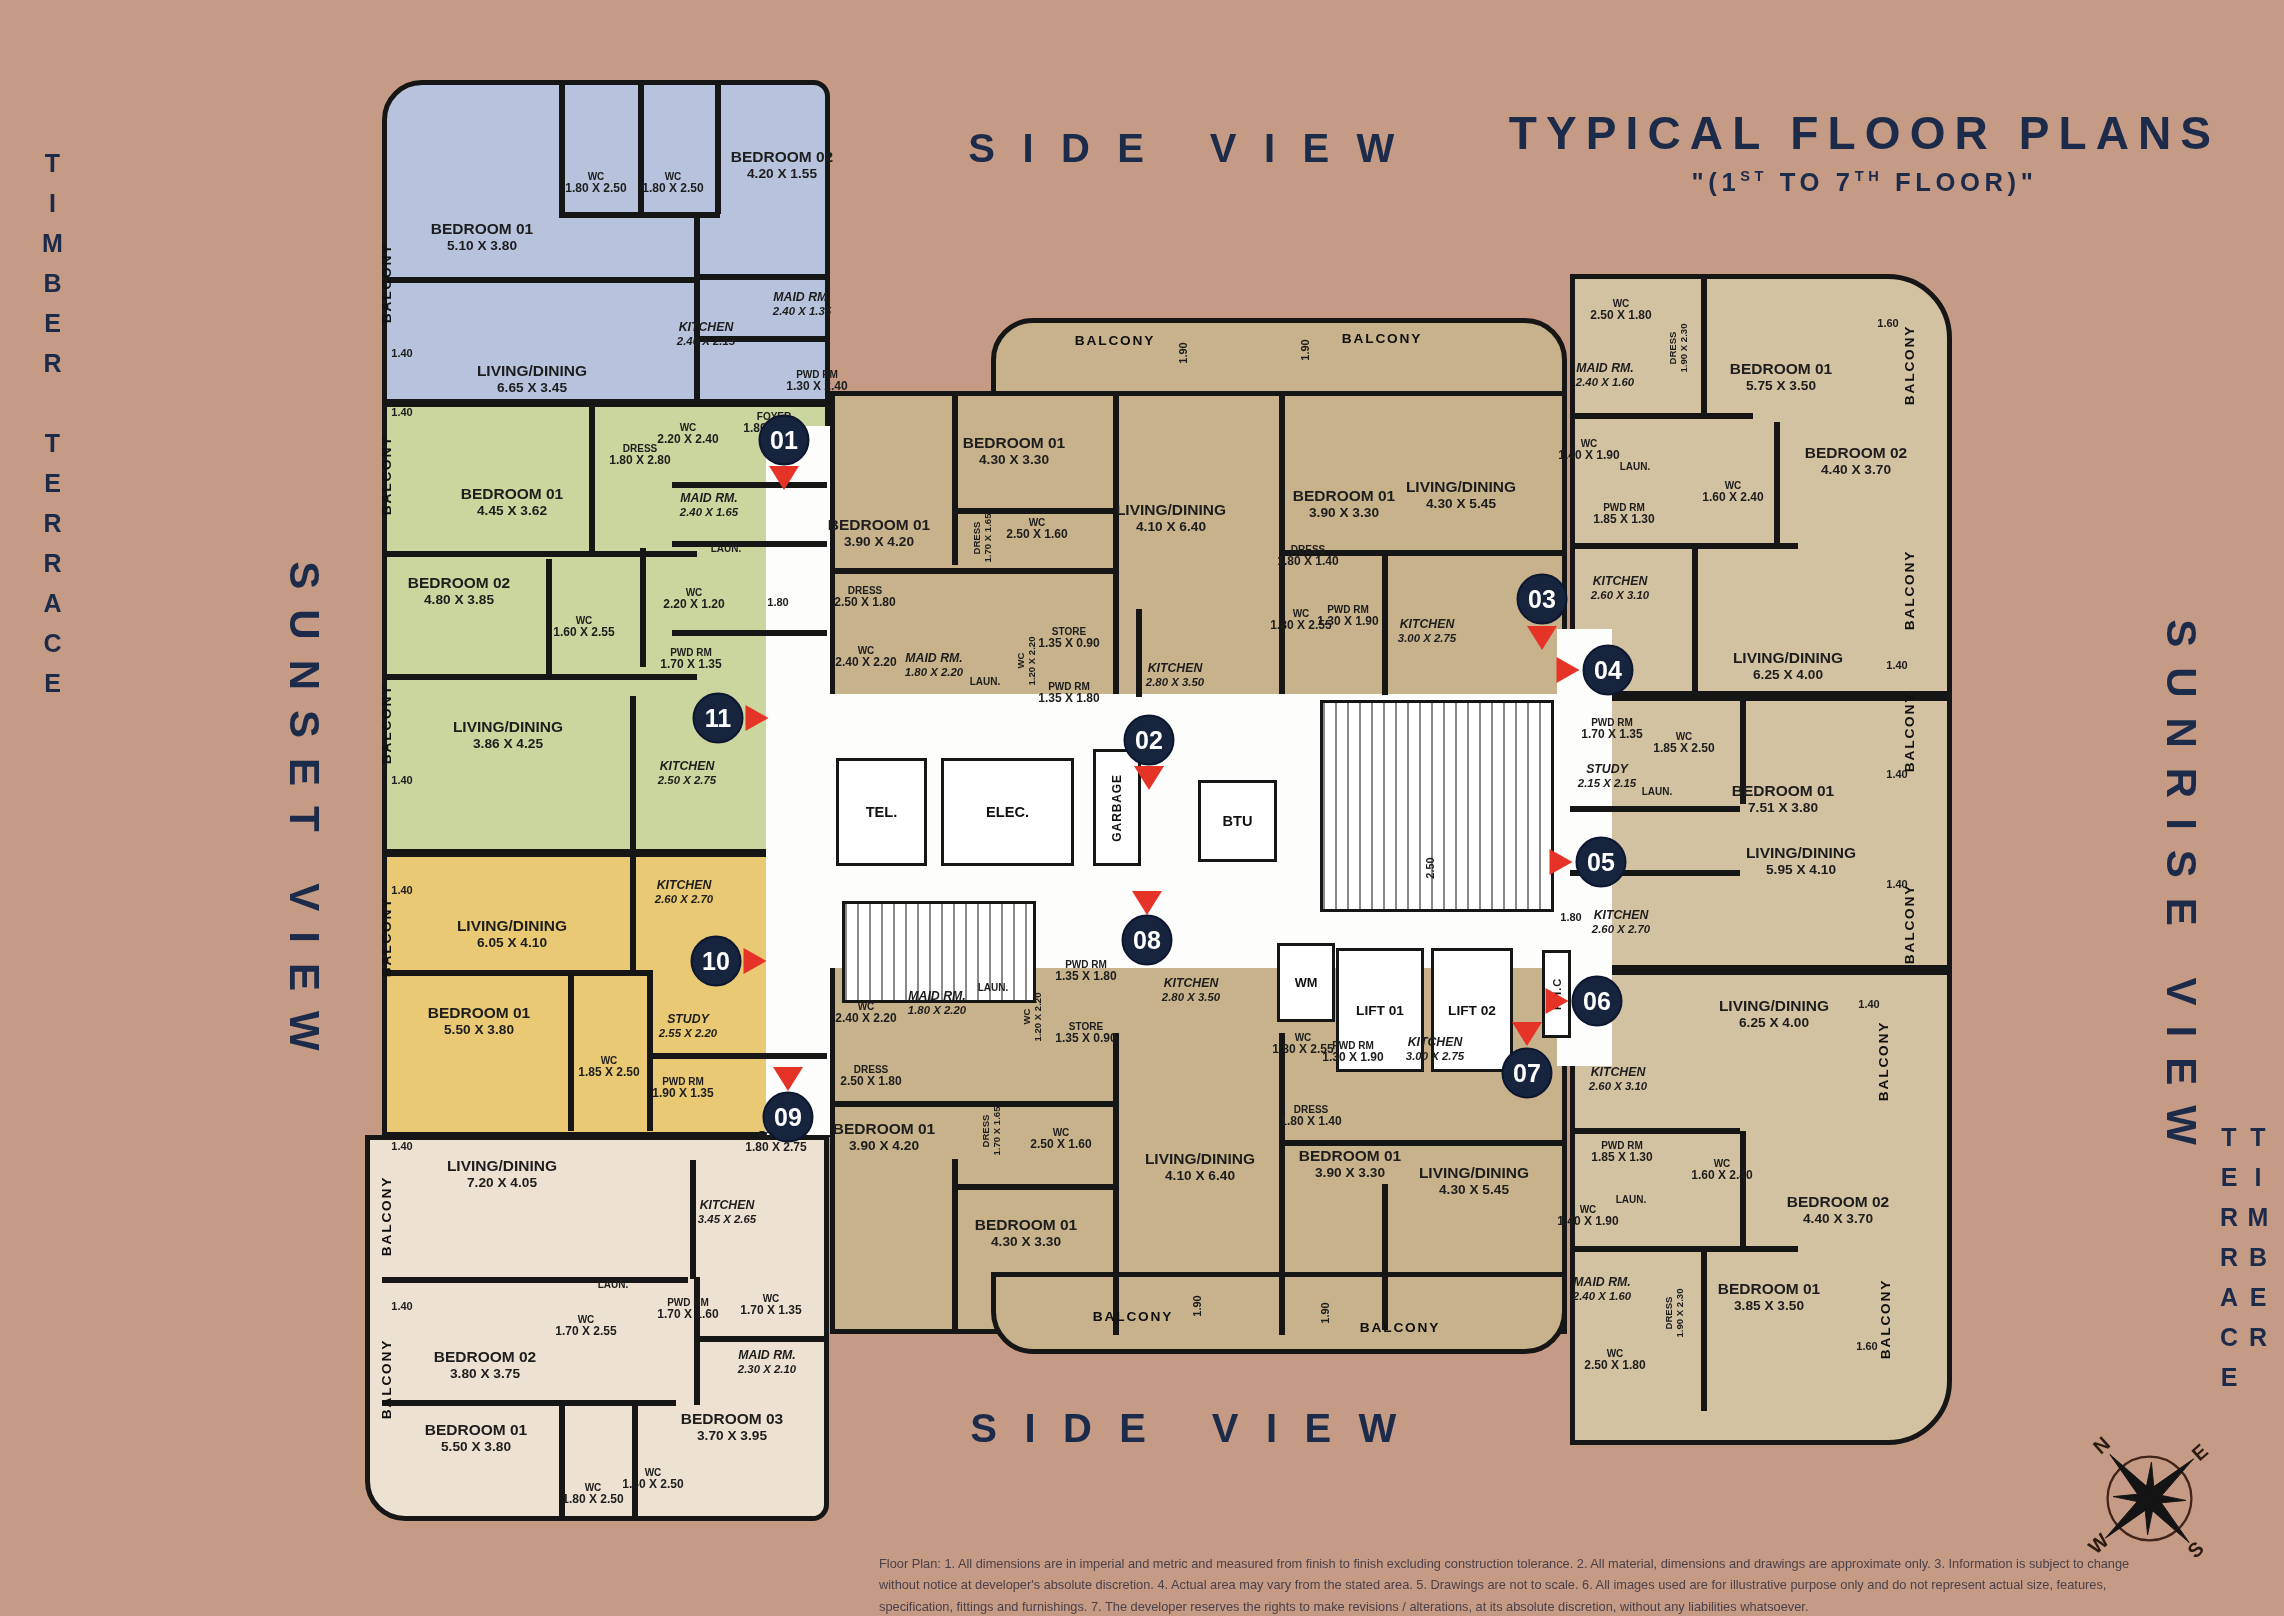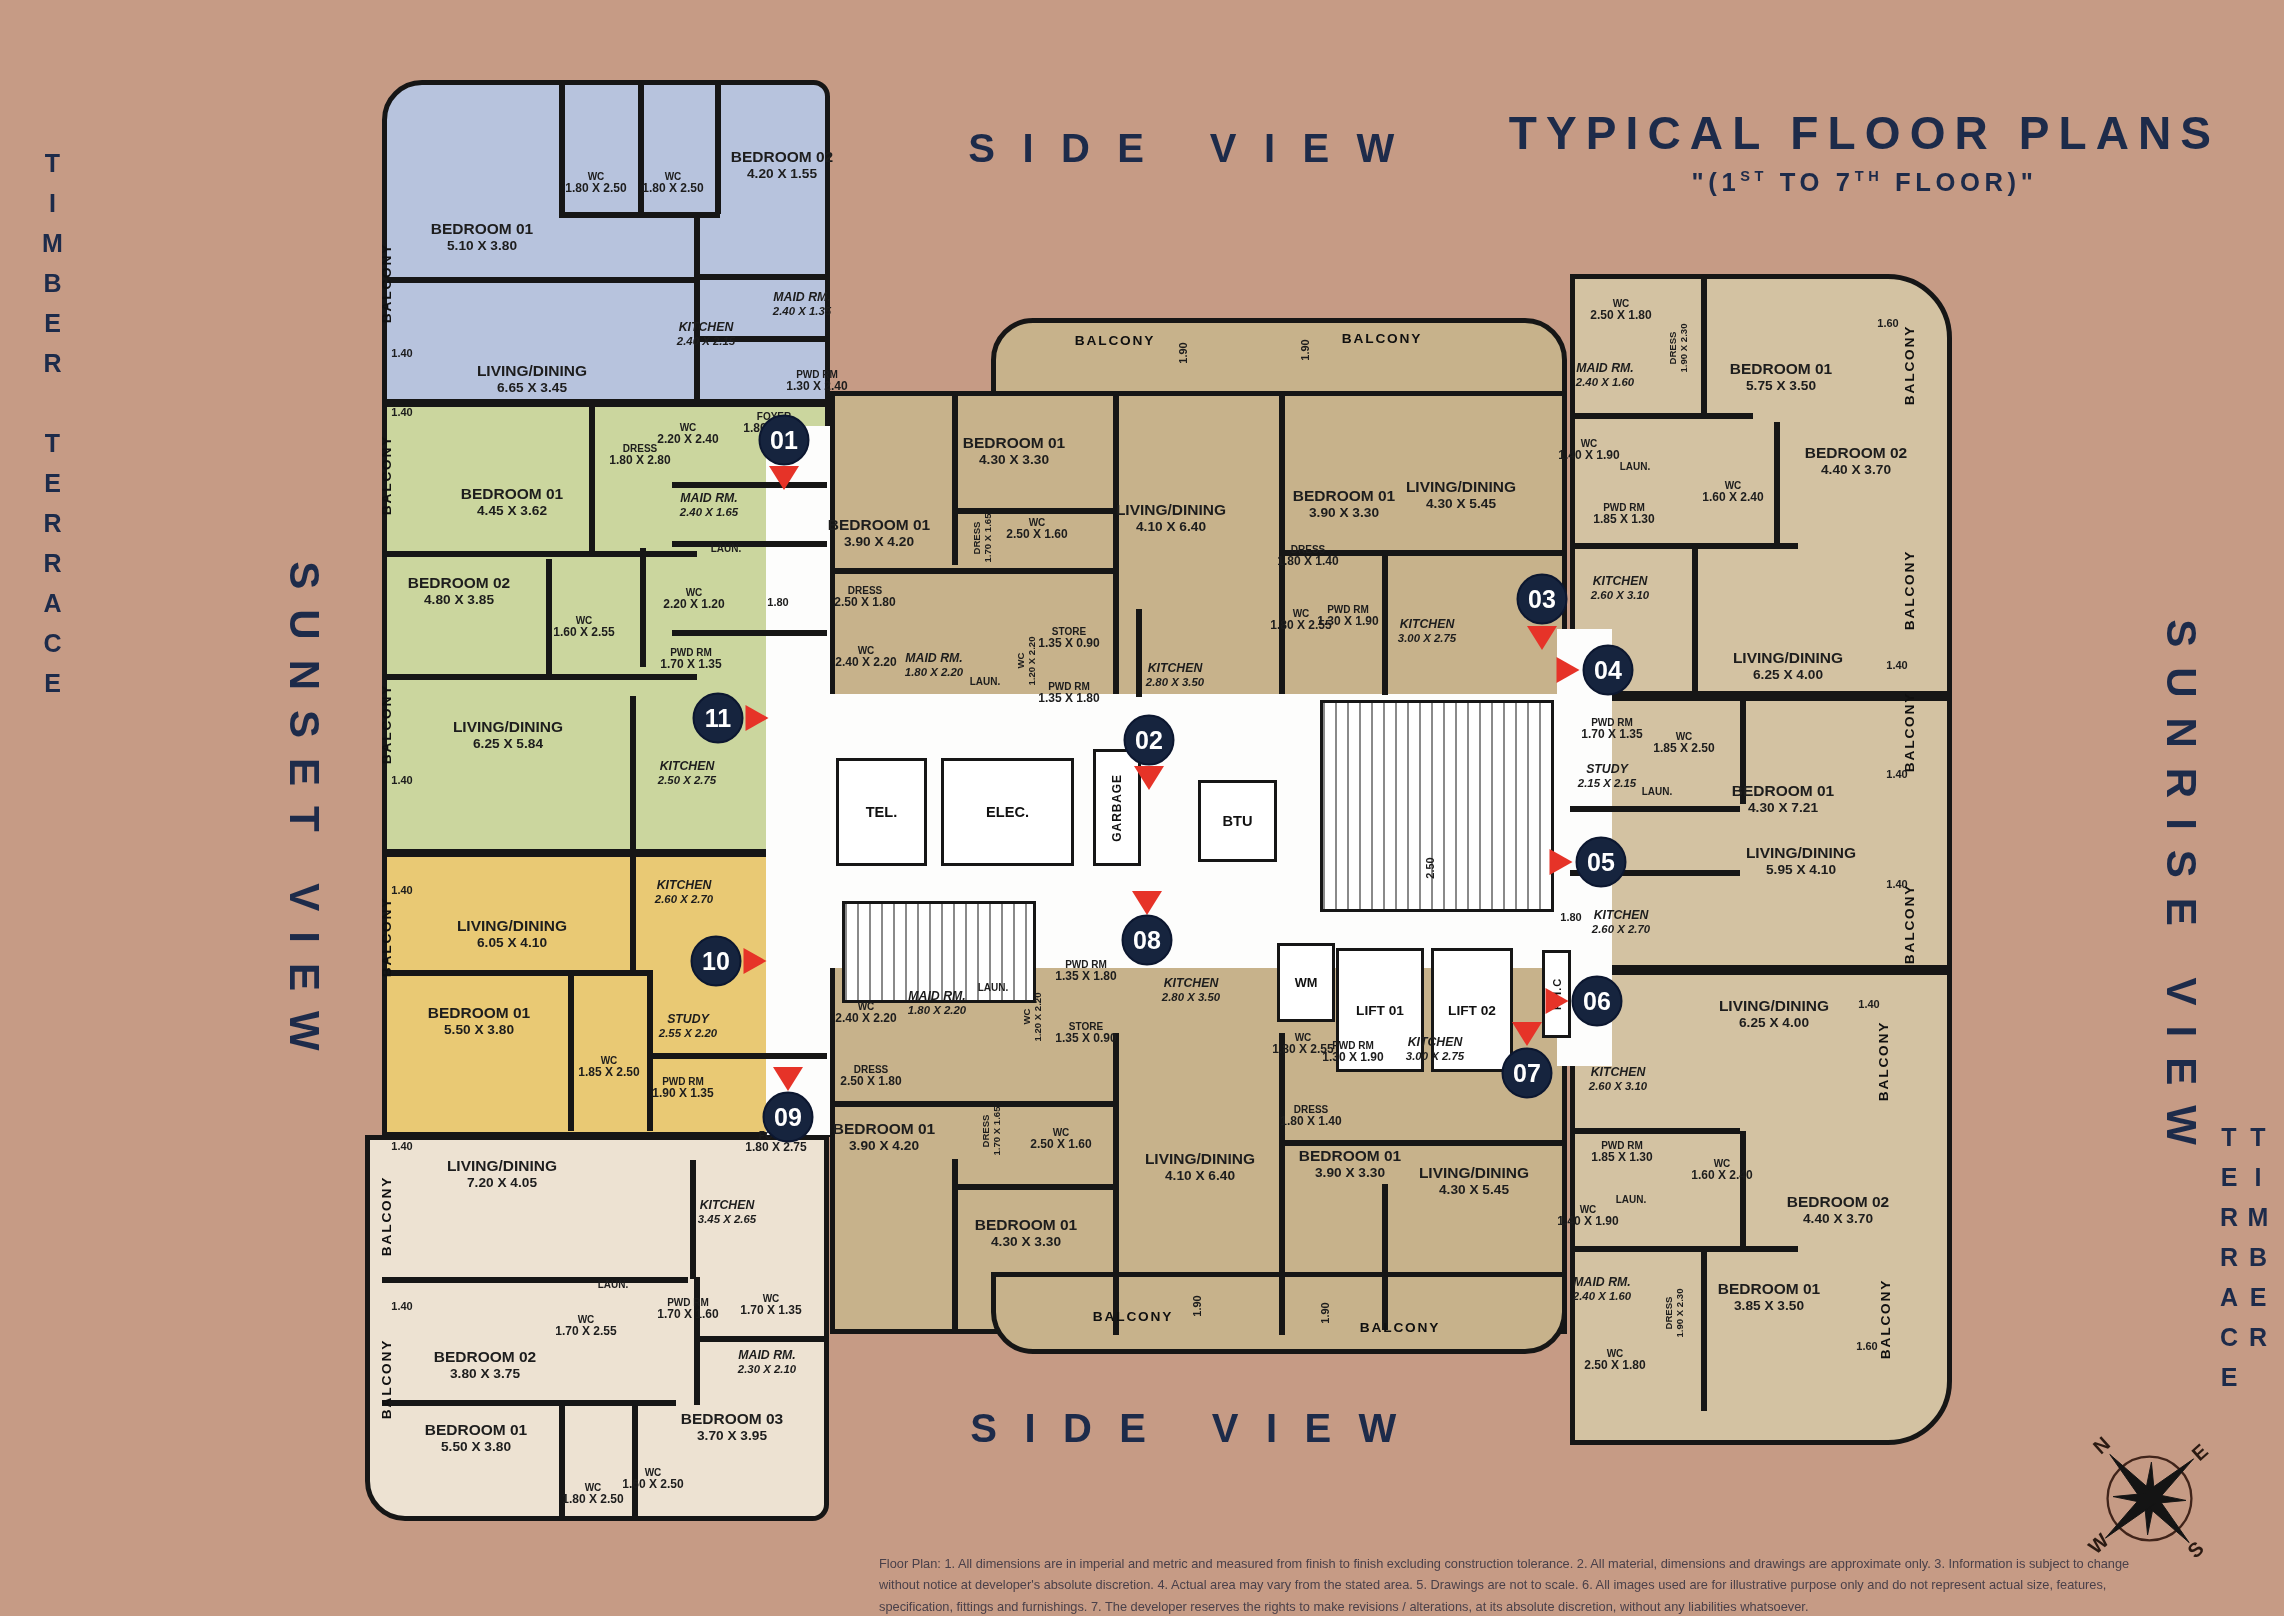--- a/index.html
+++ b/index.html
@@ -262,21 +262,21 @@
       <div class="lbl tiny" style="left: 584px; top: 627px;">
         <div>WC</div>
         <div class="d">1.60 X 2.55</div>
       </div>
       <div class="lbl tiny" style="left: 691px; top: 659px;">
         <div>PWD RM</div>
         <div class="d">1.70 X 1.35</div>
       </div>
       <div class="lbl room" style="left: 508px; top: 734px;">
         <div>LIVING/DINING</div>
-        <div class="d">6.25 X 5.84</div>
+        <div class="d">3.86 X 4.25</div>
       </div>
       <div class="lbl small" style="left: 687px; top: 773px;">
         <div>KITCHEN</div>
         <div class="d">2.50 X 2.75</div>
       </div>
       <div class="lbl dim" style="left: 778px; top: 602px;">
         <div>1.80</div>
       </div>
       <div class="lbl balc" style="left: 387px; top: 475px;">
         <div>BALCONY</div>
@@ -523,21 +523,21 @@
       </div>
       <div class="lbl small" style="left: 1607px; top: 776px;">
         <div>STUDY</div>
         <div class="d">2.15 X 2.15</div>
       </div>
       <div class="lbl tiny" style="left: 1657px; top: 792px;">
         <div>LAUN.</div>
       </div>
       <div class="lbl room" style="left: 1783px; top: 798px;">
         <div>BEDROOM 01</div>
-        <div class="d">4.30 X 7.21</div>
+        <div class="d">7.51 X 3.80</div>
       </div>
       <div class="lbl room" style="left: 1801px; top: 860px;">
         <div>LIVING/DINING</div>
         <div class="d">5.95 X 4.10</div>
       </div>
       <div class="lbl small" style="left: 1621px; top: 922px;">
         <div>KITCHEN</div>
         <div class="d">2.60 X 2.70</div>
       </div>
       <div class="lbl balc" style="left: 1910px; top: 732px;">

